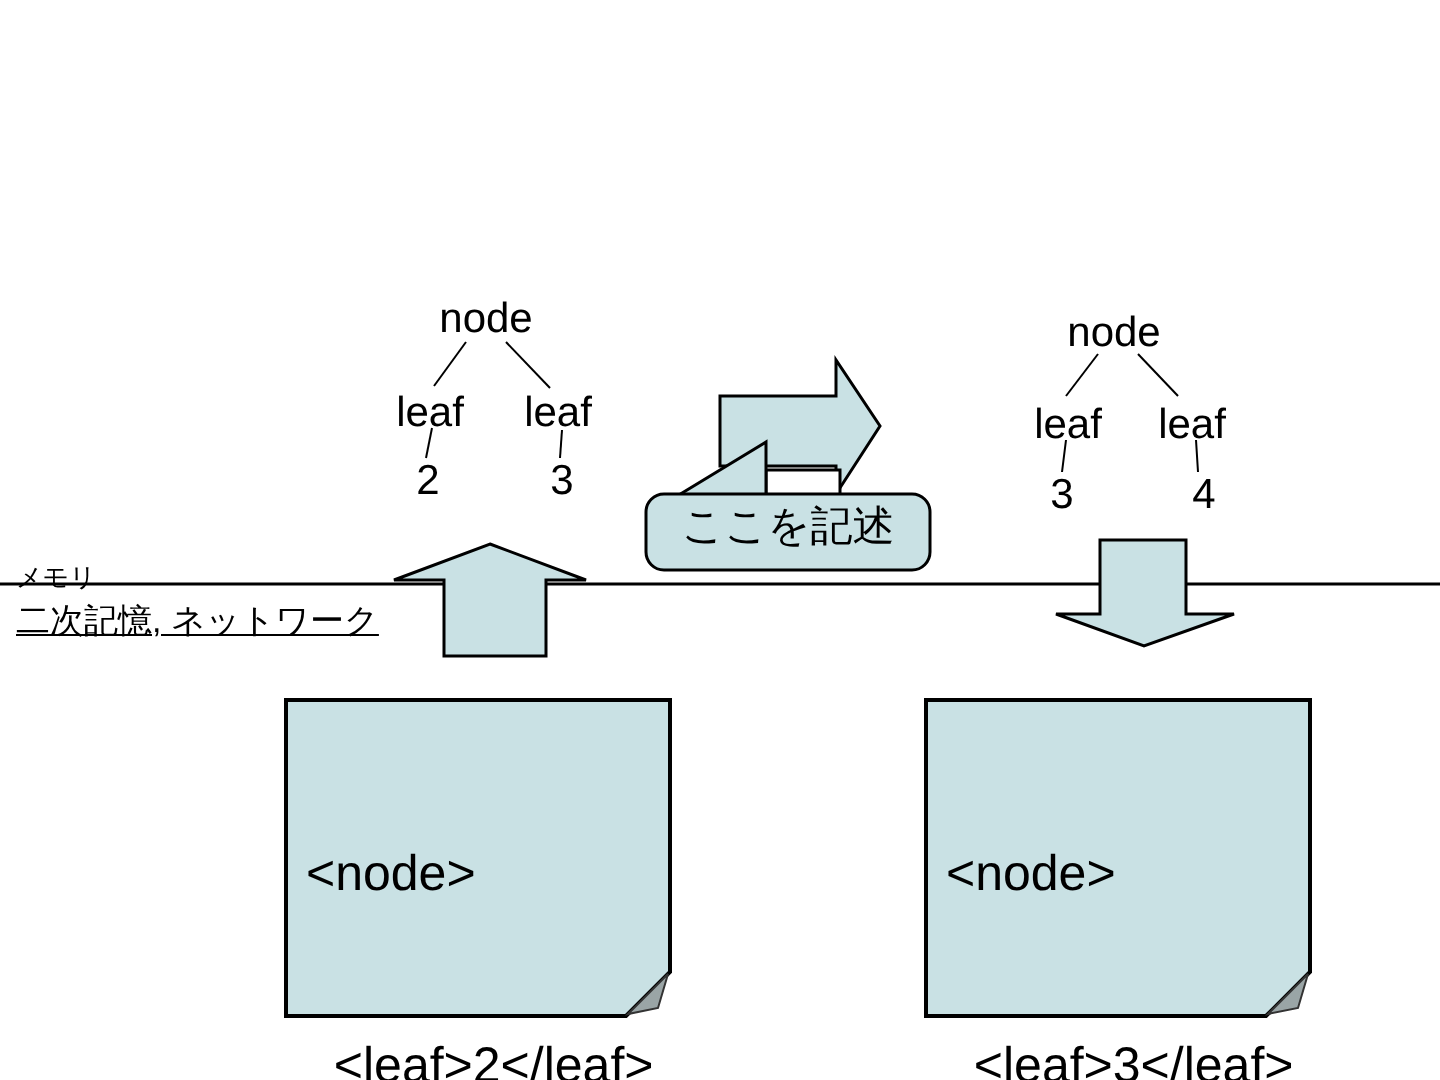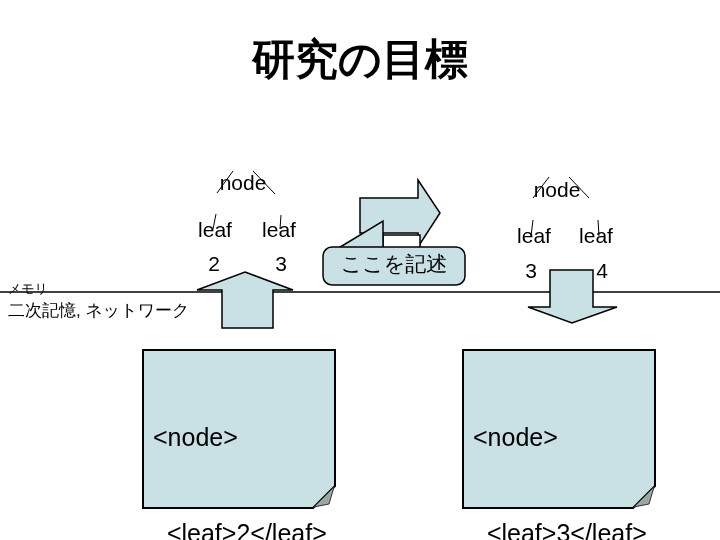--- a/index.html
+++ b/index.html
@@ -12,21 +12,21 @@
     color: #000;
   }
   .shapes { position:absolute; left:0; top:0; }
   .txt { position:absolute; white-space:nowrap; line-height:1; }
   .title {
     left:0; right:0; top:38px;
     text-align:center;
     font-size:43px;
     font-weight:bold;
   }
-  .tree-label { font-size:21px; transform:translateX(-50%);margin-top:23px; }
+  .tree-label { font-size:21px; transform:translateX(-50%); }
   .small-label { font-size:13px; }
   .storage-label { font-size:17px; }
   .callout-text {
     left:323px; top:253px; width:142px;
     text-align:center; font-size:21px;
   }
   .note-text {
     position:absolute;
     font-size:25px; line-height:32px;
     white-space:pre;
@@ -69,36 +69,35 @@
 
     <rect x="323" y="247" width="142" height="38" rx="9" stroke="#000" stroke-width="1.5" fill="#c9e1e4"></rect>
 
     <path d="M143,350 H335 V486 L313,508 H143 Z" stroke="#000" stroke-width="2" fill="#c9e1e4"></path>
     <path d="M314,507 L334,487 L329,504 Z" stroke="#333" stroke-width="1" fill="#9aa5a6"></path>
 
     <path d="M463,350 H655 V486 L633,508 H463 Z" stroke="#000" stroke-width="2" fill="#c9e1e4"></path>
     <path d="M634,507 L654,487 L649,504 Z" stroke="#333" stroke-width="1" fill="#9aa5a6"></path>
   </svg>
 
-  <div class="txt title">研究の目標</div>
 
   <div class="txt tree-label" style="left:243px; top:149px;">node</div>
   <div class="txt tree-label" style="left:215px; top:196px;">leaf</div>
   <div class="txt tree-label" style="left:279px; top:196px;">leaf</div>
   <div class="txt tree-label" style="left:214px; top:230px;">2</div>
   <div class="txt tree-label" style="left:281px; top:230px;">3</div>
 
   <div class="txt tree-label" style="left:557px; top:156px;">node</div>
   <div class="txt tree-label" style="left:534px; top:202px;">leaf</div>
   <div class="txt tree-label" style="left:596px; top:202px;">leaf</div>
   <div class="txt tree-label" style="left:531px; top:237px;">3</div>
   <div class="txt tree-label" style="left:602px; top:237px;">4</div>
 
   <div class="txt small-label" style="left:8px; top:282px;">メモリ</div>
-  <div class="txt storage-label" style="left:8px; top:302px;">二次記憶, ネットワーク</div>
+  <div class="txt storage-label" style="left:8px; top:302px;text-decoration:underline;">二次記憶, ネットワーク</div>
 
   <div class="txt callout-text">ここを記述</div>
 
   <div class="note-text left-note">
     <div>&lt;node&gt;</div>
     <div>  &lt;leaf&gt;2&lt;/leaf&gt;</div>
     
     
   </div>
 

